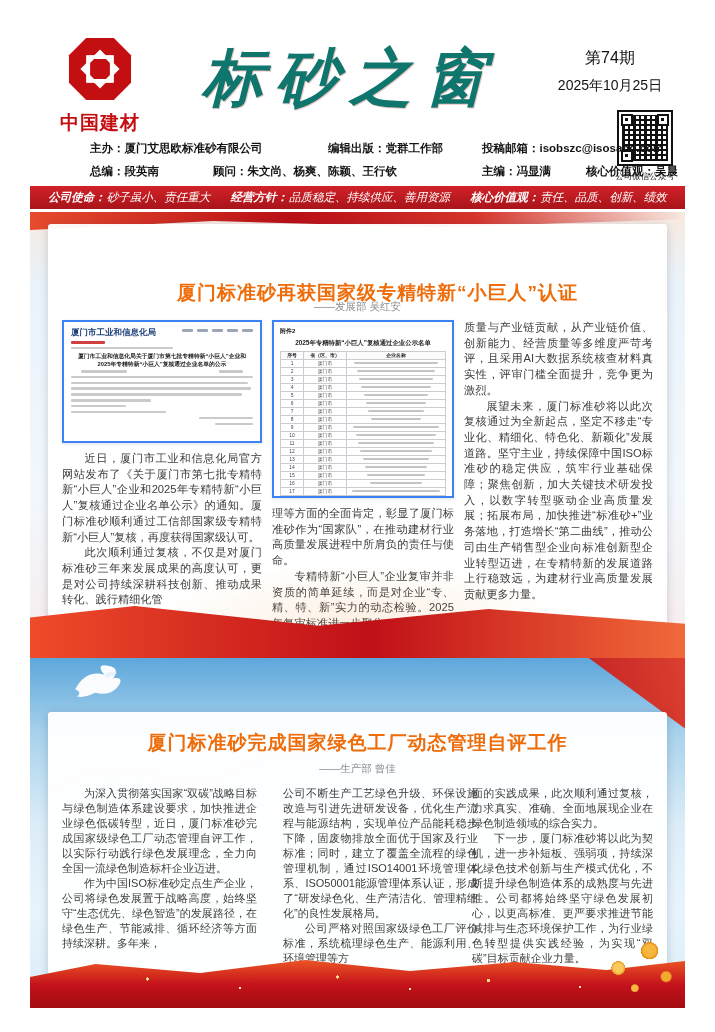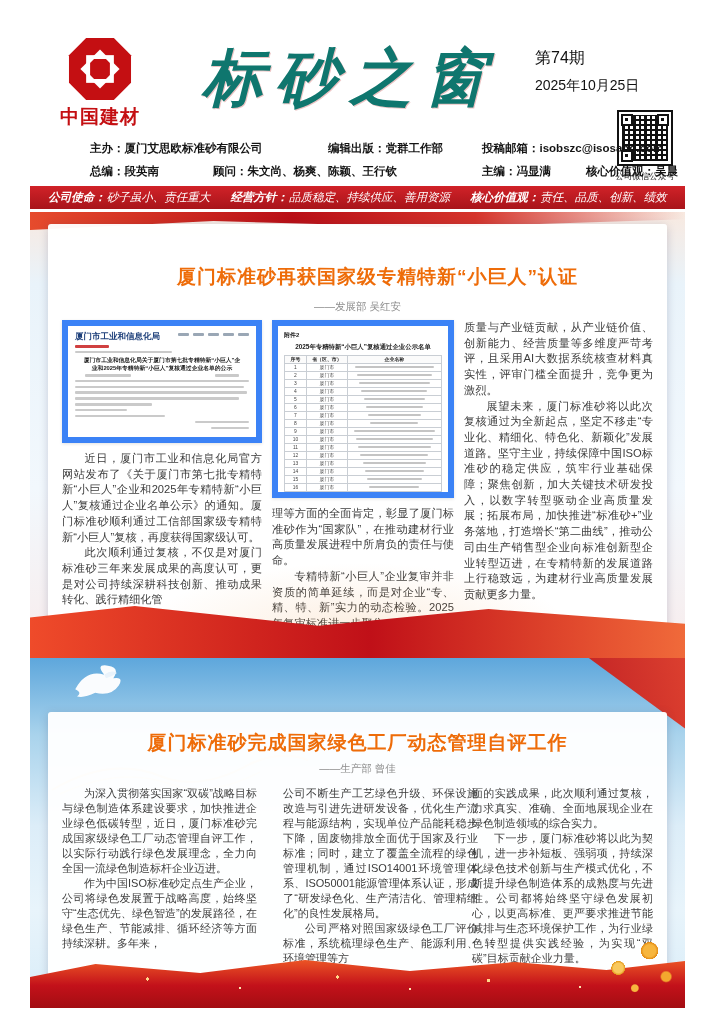--- a/index.html
+++ b/index.html
@@ -4,26 +4,26 @@
 <style>
   * { margin:0; padding:0; box-sizing:border-box; }
   html,body { background:#ffffff; }
   body { font-family:"Liberation Sans", sans-serif; }
   .page { position:relative; width:715px; height:1032px; margin:0 auto; background:#fff; overflow:hidden; }
 
   
   .hdr { position:absolute; left:30px; top:30px; width:655px; height:156px; background:#fff; }
   .logo-box { position:absolute; left:28px; top:6px; width:84px; text-align:center; }
   .logo-box svg { width:66px; height:66px; display:block; margin:0 auto; }
-  .brand { font-size:19px; font-weight:bold; color:#c40f12; letter-spacing:1px; margin-top:2px; white-space:nowrap; }
+  .brand { font-size:19px; font-weight:bold; color:#c40f12; letter-spacing:1px; margin-top:8px; white-space:nowrap; }
   .paper-title { position:absolute; left:140px; top:2px; width:360px; text-align:center;
     font-family:"DejaVu Serif", serif; font-style:italic; font-weight:bold;
     font-size:62px; letter-spacing:12px; color:#0f766e; line-height:92px; white-space:nowrap;
     text-shadow:1px 1px 0 rgba(180,20,20,.25); }
-  .issue-block { position:absolute; left:505px; top:18px; width:150px; text-align:left; color:#111; }
+  .issue-block { position:absolute; left:505px; top:18px; width:150px; text-align:center; color:#111; }
   .issue-no { font-size:16px; margin-bottom:8px; }
   .issue-date { font-size:14px; }
   .qr { position:absolute; left:587px; top:80px; width:56px; height:56px; background:#fff; border:2px solid #111; padding:3px; }
   .qr-inner { position:relative; width:100%; height:100%;
     background-image:
       repeating-linear-gradient(0deg,#111 0 2.5px,transparent 2.5px 5px),
       repeating-linear-gradient(90deg,#111 0 2.5px,#fff 2.5px 5.5px); }
   .finder { position:absolute; width:12px; height:12px; background:#fff; border:2.5px solid #111; }
   .finder::after { content:""; position:absolute; left:2px; top:2px; width:3px; height:3px; background:#111; }
   .f1{left:-1px;top:-1px;} .f2{right:-1px;top:-1px;} .f3{left:-1px;bottom:-1px;}
@@ -49,35 +49,35 @@
   .sec1::after { content:""; position:absolute; left:0; bottom:0; width:100%; height:52px;
     background:linear-gradient(90deg,#ef4b2a,#c01018 52%,#e24b2e 84%,#f06a3a);
     clip-path:polygon(0 100%,0 22%,16% 0,44% 38%,70% 6%,100% 34%,100% 100%); }
 
   .card { position:absolute; background:rgba(255,255,255,.96); border-radius:3px; box-shadow:0 2px 10px rgba(60,60,90,.22); }
   .card1 { left:18px; top:12px; width:619px; height:412px; }
   .card1::after { content:""; position:absolute; left:15%; right:15%; bottom:4px; height:70px;
     background:radial-gradient(ellipse at 50% 100%, rgba(238,150,62,.16), transparent 70%); pointer-events:none; }
 
   .art-title { position:absolute; left:0; width:100%; text-align:center; font-size:19px; font-weight:bold; color:#ee6c09; letter-spacing:1px; }
-  .t1 { top:40px;padding-left:40px; } .t2 { top:18px; }
+  .t1 { top:56px;padding-left:40px; } .t2 { top:18px; }
   .byline { position:absolute; left:0; width:100%; text-align:center; font-size:10.5px; color:#8d8d8d; }
   .b1 { top:76px; } .b2 { top:50px; }
 
   .cols { position:absolute; }
   .c1-cols { left:0; top:96px; width:619px; height:306px; }
   .col { position:absolute; top:0; }
   .c1a { left:14px; width:200px; } .c1b { left:224px; width:182px; } .c1c { left:416px; width:189px; }
 
   .art { font-size:11.2px; line-height:15.7px; text-align:justify; color:#3c3c3c; }
   .art p { margin:0; }
   .ind { text-indent:2em; }
 
   
-  .shot { background:#fff; border:6px solid #3b82f6; box-shadow:0 1px 3px rgba(0,0,0,.12); overflow:hidden; margin-bottom:8px; }
+  .shot { background:#fff; border:2px solid #3b82f6; box-shadow:0 1px 3px rgba(0,0,0,.12); overflow:hidden; margin-bottom:8px; }
   .shot1 { width:200px; height:123px; padding:5px 7px; }
   .gov-top { display:flex; align-items:flex-start; justify-content:space-between; }
   .gov-name { font-size:8.5px; font-weight:bold; color:#1d3f7a; white-space:nowrap; }
   .gov-sub { width:34px; height:2.5px; background:#d04040; margin-top:2px; border-radius:1px; }
   .gov-nav { display:flex; gap:4px; margin-top:2px; }
   .gov-nav i { display:block; width:11px; height:2.5px; background:#9aa7b5; border-radius:1px; }
   .bar { height:2.6px; background:#cacaca; border-radius:1px; margin:3.4px 0; }
   .gov-title { font-size:5.8px; font-weight:bold; color:#222; text-align:center; line-height:7.4px; margin:4px 6px 2px; }
   .gov-meta { display:flex; justify-content:space-between; margin:2px 10px 3px; }
   .gov-meta i { display:block; width:46px; height:2.4px; background:#c9c9c9; border-radius:1px; }

